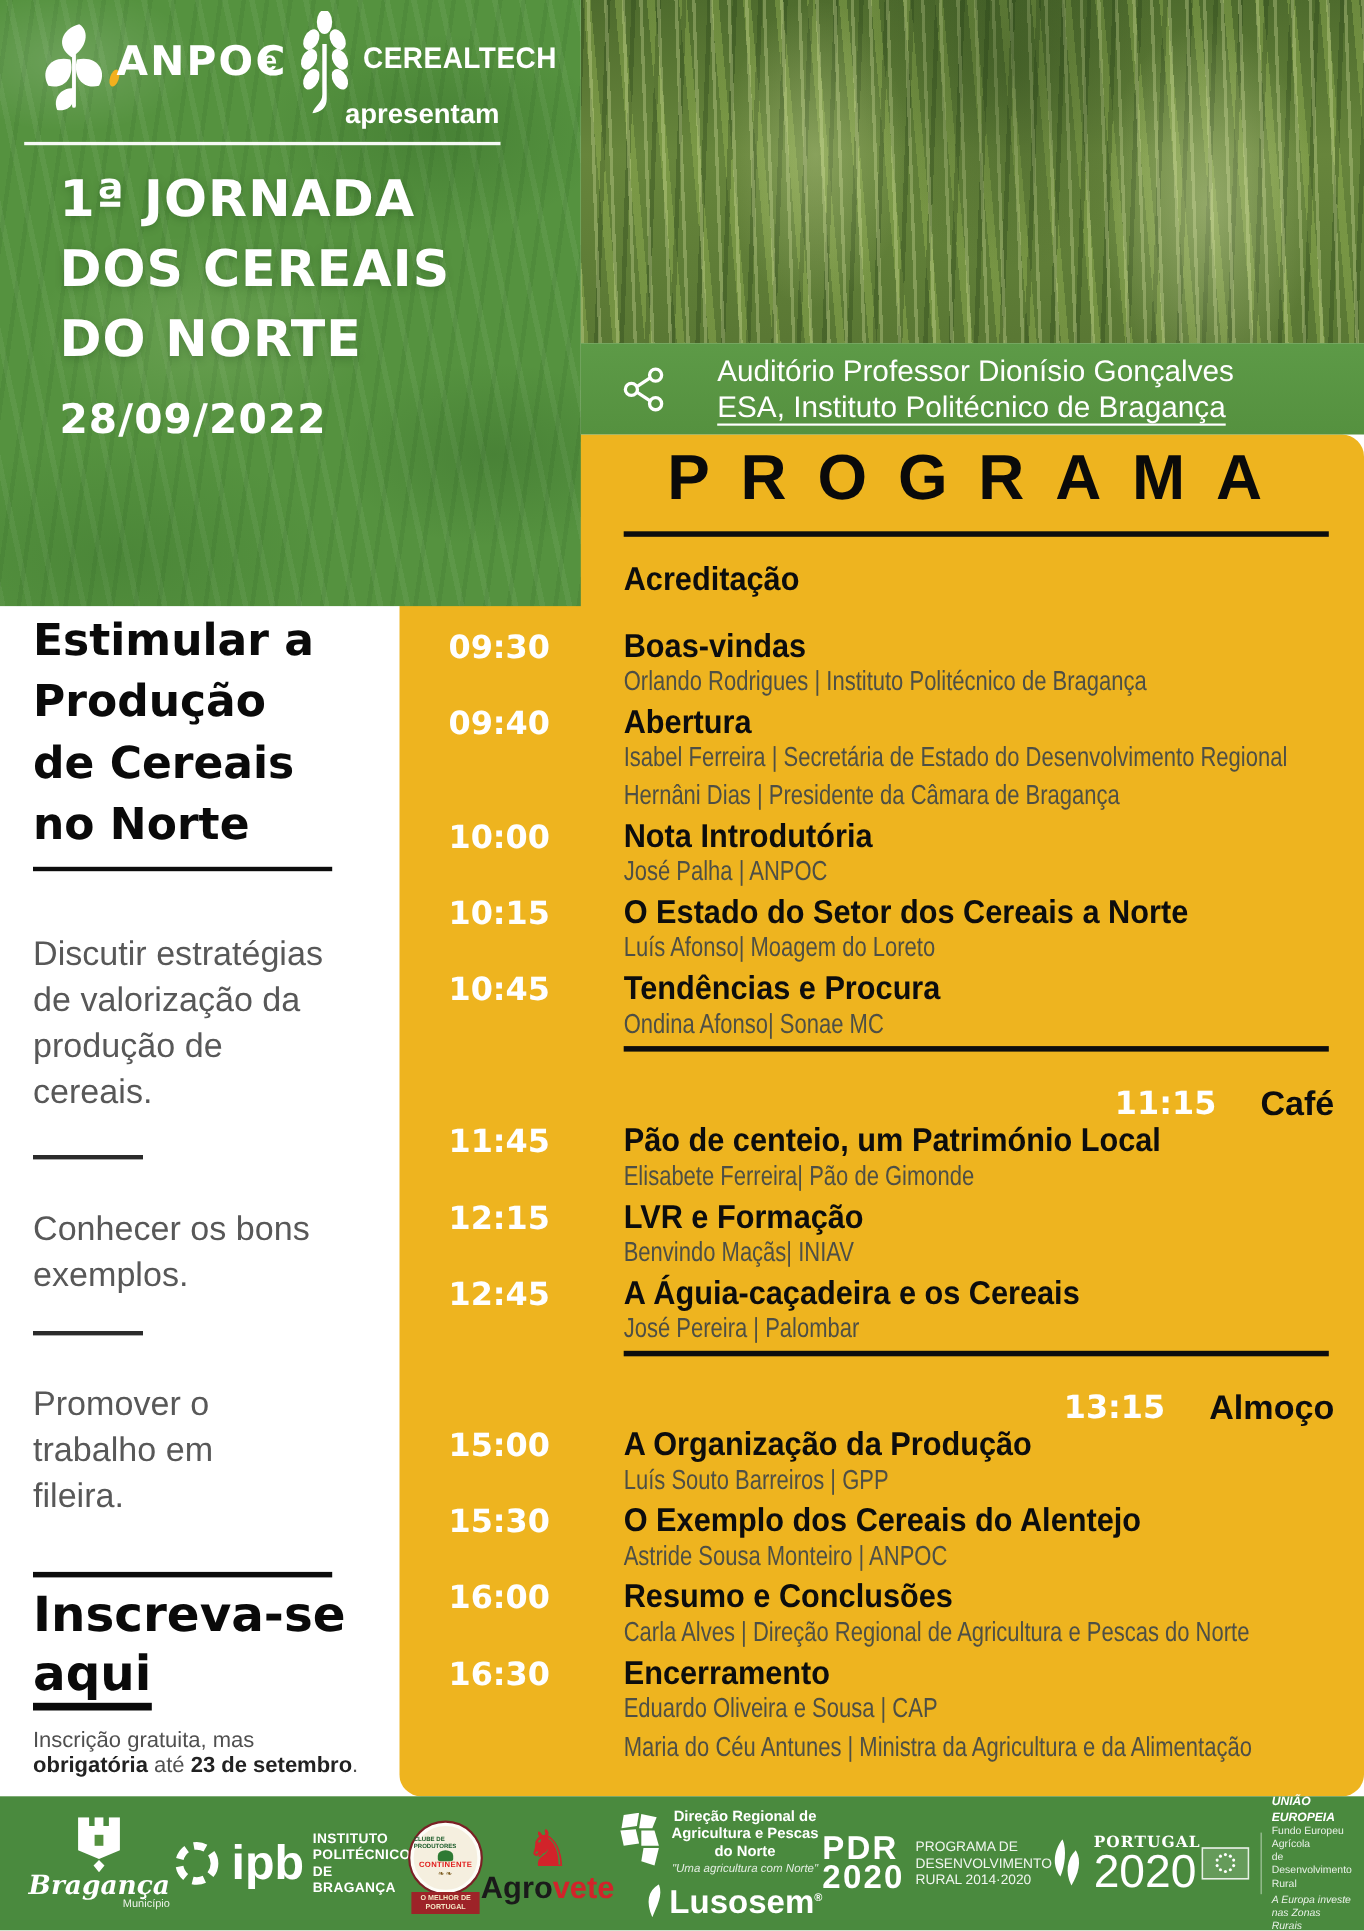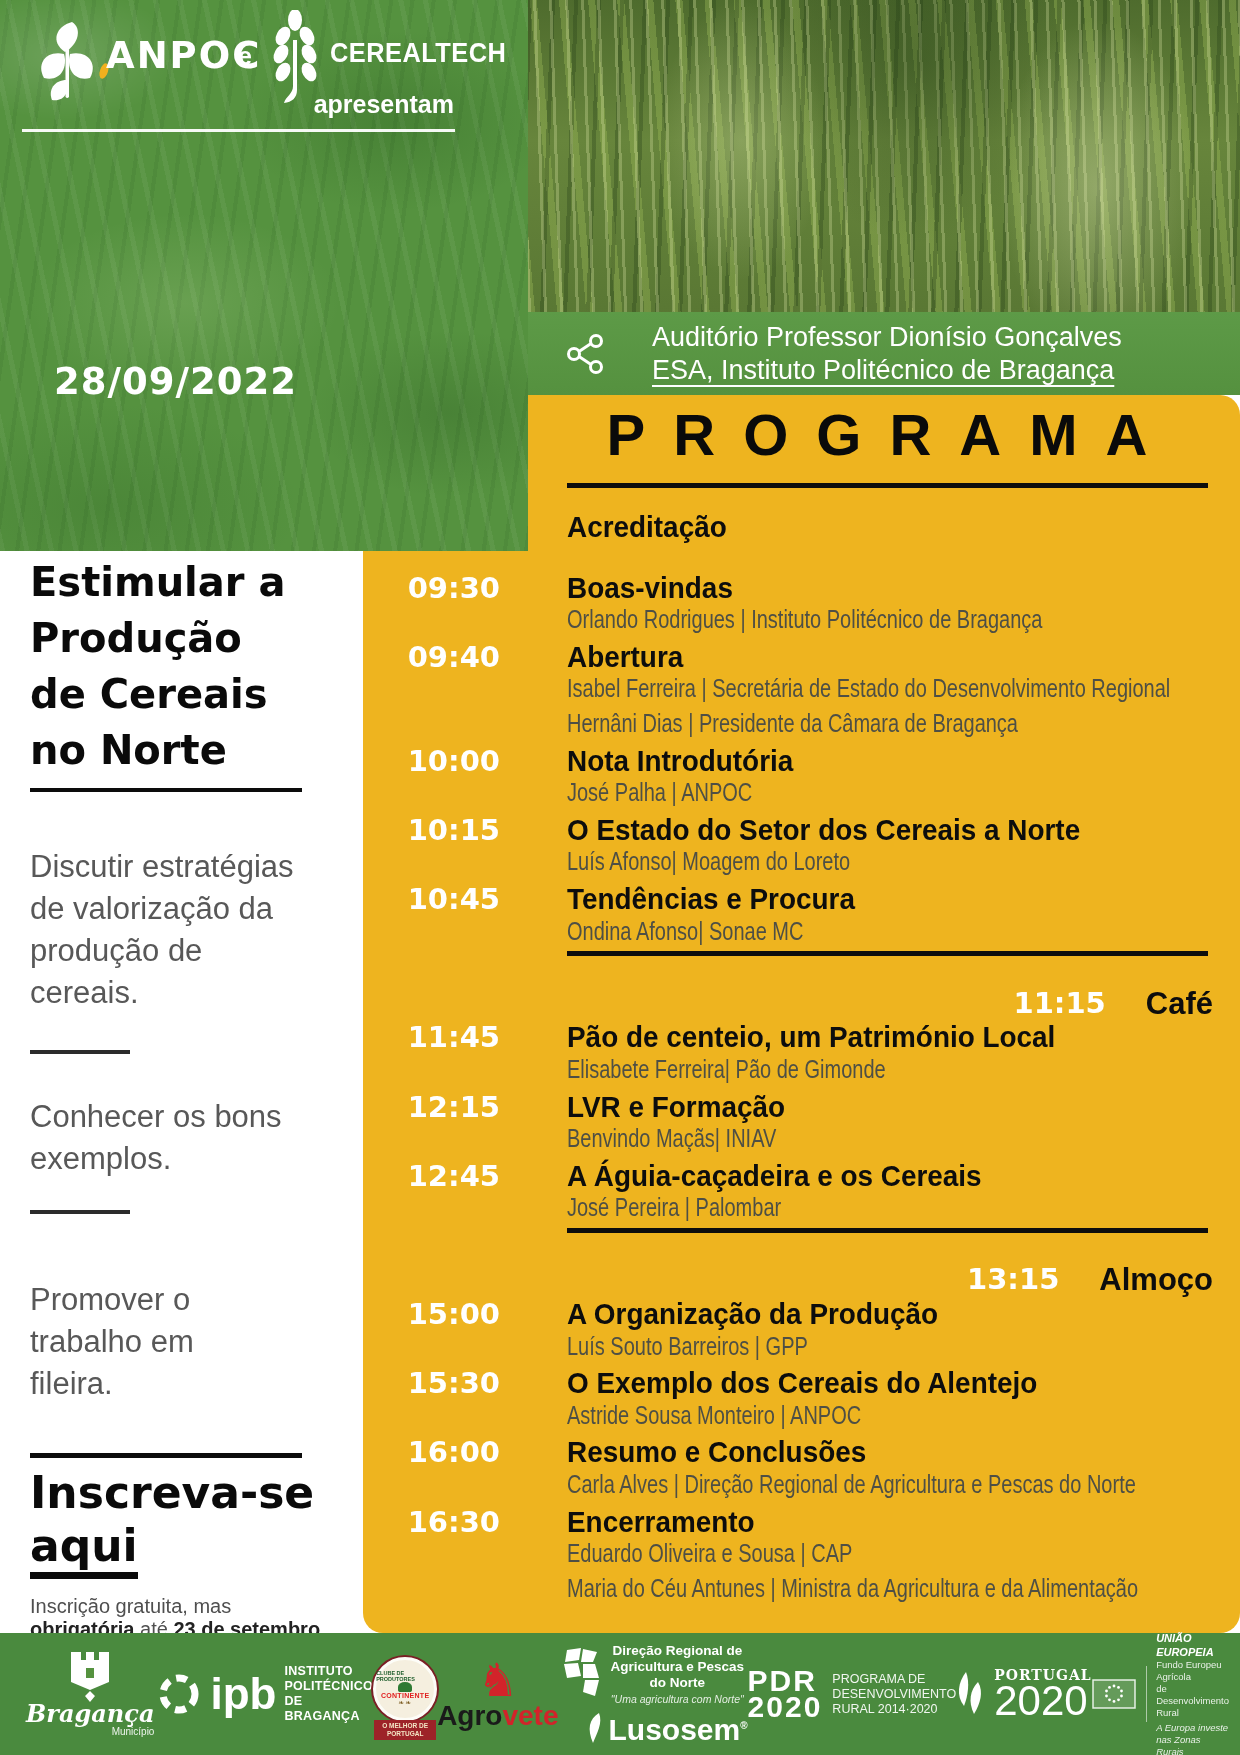--- a/index.html
+++ b/index.html
@@ -79,21 +79,21 @@
     box-sizing:border-box;padding:0 34px 0 30px;}
   .side-heading{margin-top:64px;font-weight:800;font-size:40px;line-height:56px;color:#0a0a0a;
     white-space:pre-line;font-family:"DejaVu Sans",sans-serif;}
   .rule-lg{width:272px;height:4px;background:#0c0c0c;margin-top:10px;}
   .rule-sm{width:100px;height:4px;background:#2b2b2b;}
   .objective{font-size:31px;line-height:42px;color:#585858;white-space:pre-line;}
   .obj-1{margin-top:54px;}
   .r1{margin-top:36px;}
   .obj-2{margin-top:42px;}
   .r2{margin-top:30px;}
-  .obj-3{margin-top:65px;}
+  .obj-3{margin-top:41px;}
   .cta-rule{width:272px;height:5px;background:#0c0c0c;margin-top:48px;}
   .cta{margin-top:8px;font-weight:800;font-size:44px;line-height:53px;color:#0a0a0a;
     font-family:"DejaVu Sans",sans-serif;}
   .cta-aqui{display:inline-block;border-bottom:7px solid #0a0a0a;cursor:pointer;}
   .fine{margin-top:16px;font-size:20px;line-height:23px;color:#4f4f4f;}
   .fine b{color:#222;}
 
   
   .footer{position:absolute;left:0;top:1633px;width:1240px;height:122px;background:#4a8a3e;z-index:4;
     display:flex;align-items:center;justify-content:space-between;box-sizing:border-box;
@@ -309,20 +309,23 @@
         <ellipse cx="43" cy="44" rx="6.5" ry="10" transform="rotate(-28 43 44)"></ellipse>
         <ellipse cx="17" cy="62" rx="6.5" ry="10" transform="rotate(28 17 62)"></ellipse>
         <ellipse cx="43" cy="62" rx="6.5" ry="10" transform="rotate(-28 43 62)"></ellipse>
         <path d="M27 30 L31 30 L31 80 C31 88 26 92 18 93 C20 86 27 84 27 76 Z"></path>
       </g>
     </svg>
   </span>
   <span class="cereal-text">CEREALTECH</span>
   <span class="presents">apresentam</span>
   <div class="head-hr"></div>
+  <div class="main-title">1ª JORNADA
+DOS CEREAIS
+DO NORTE</div>
   <div class="event-date">28/09/2022</div>
 </div>
 
 <div class="sidebar">
   <div class="side-heading">Estimular a
 Produção
 de Cereais
 no Norte</div>
   <div class="rule-lg"></div>
   <div class="objective obj-1">Discutir estratégias

